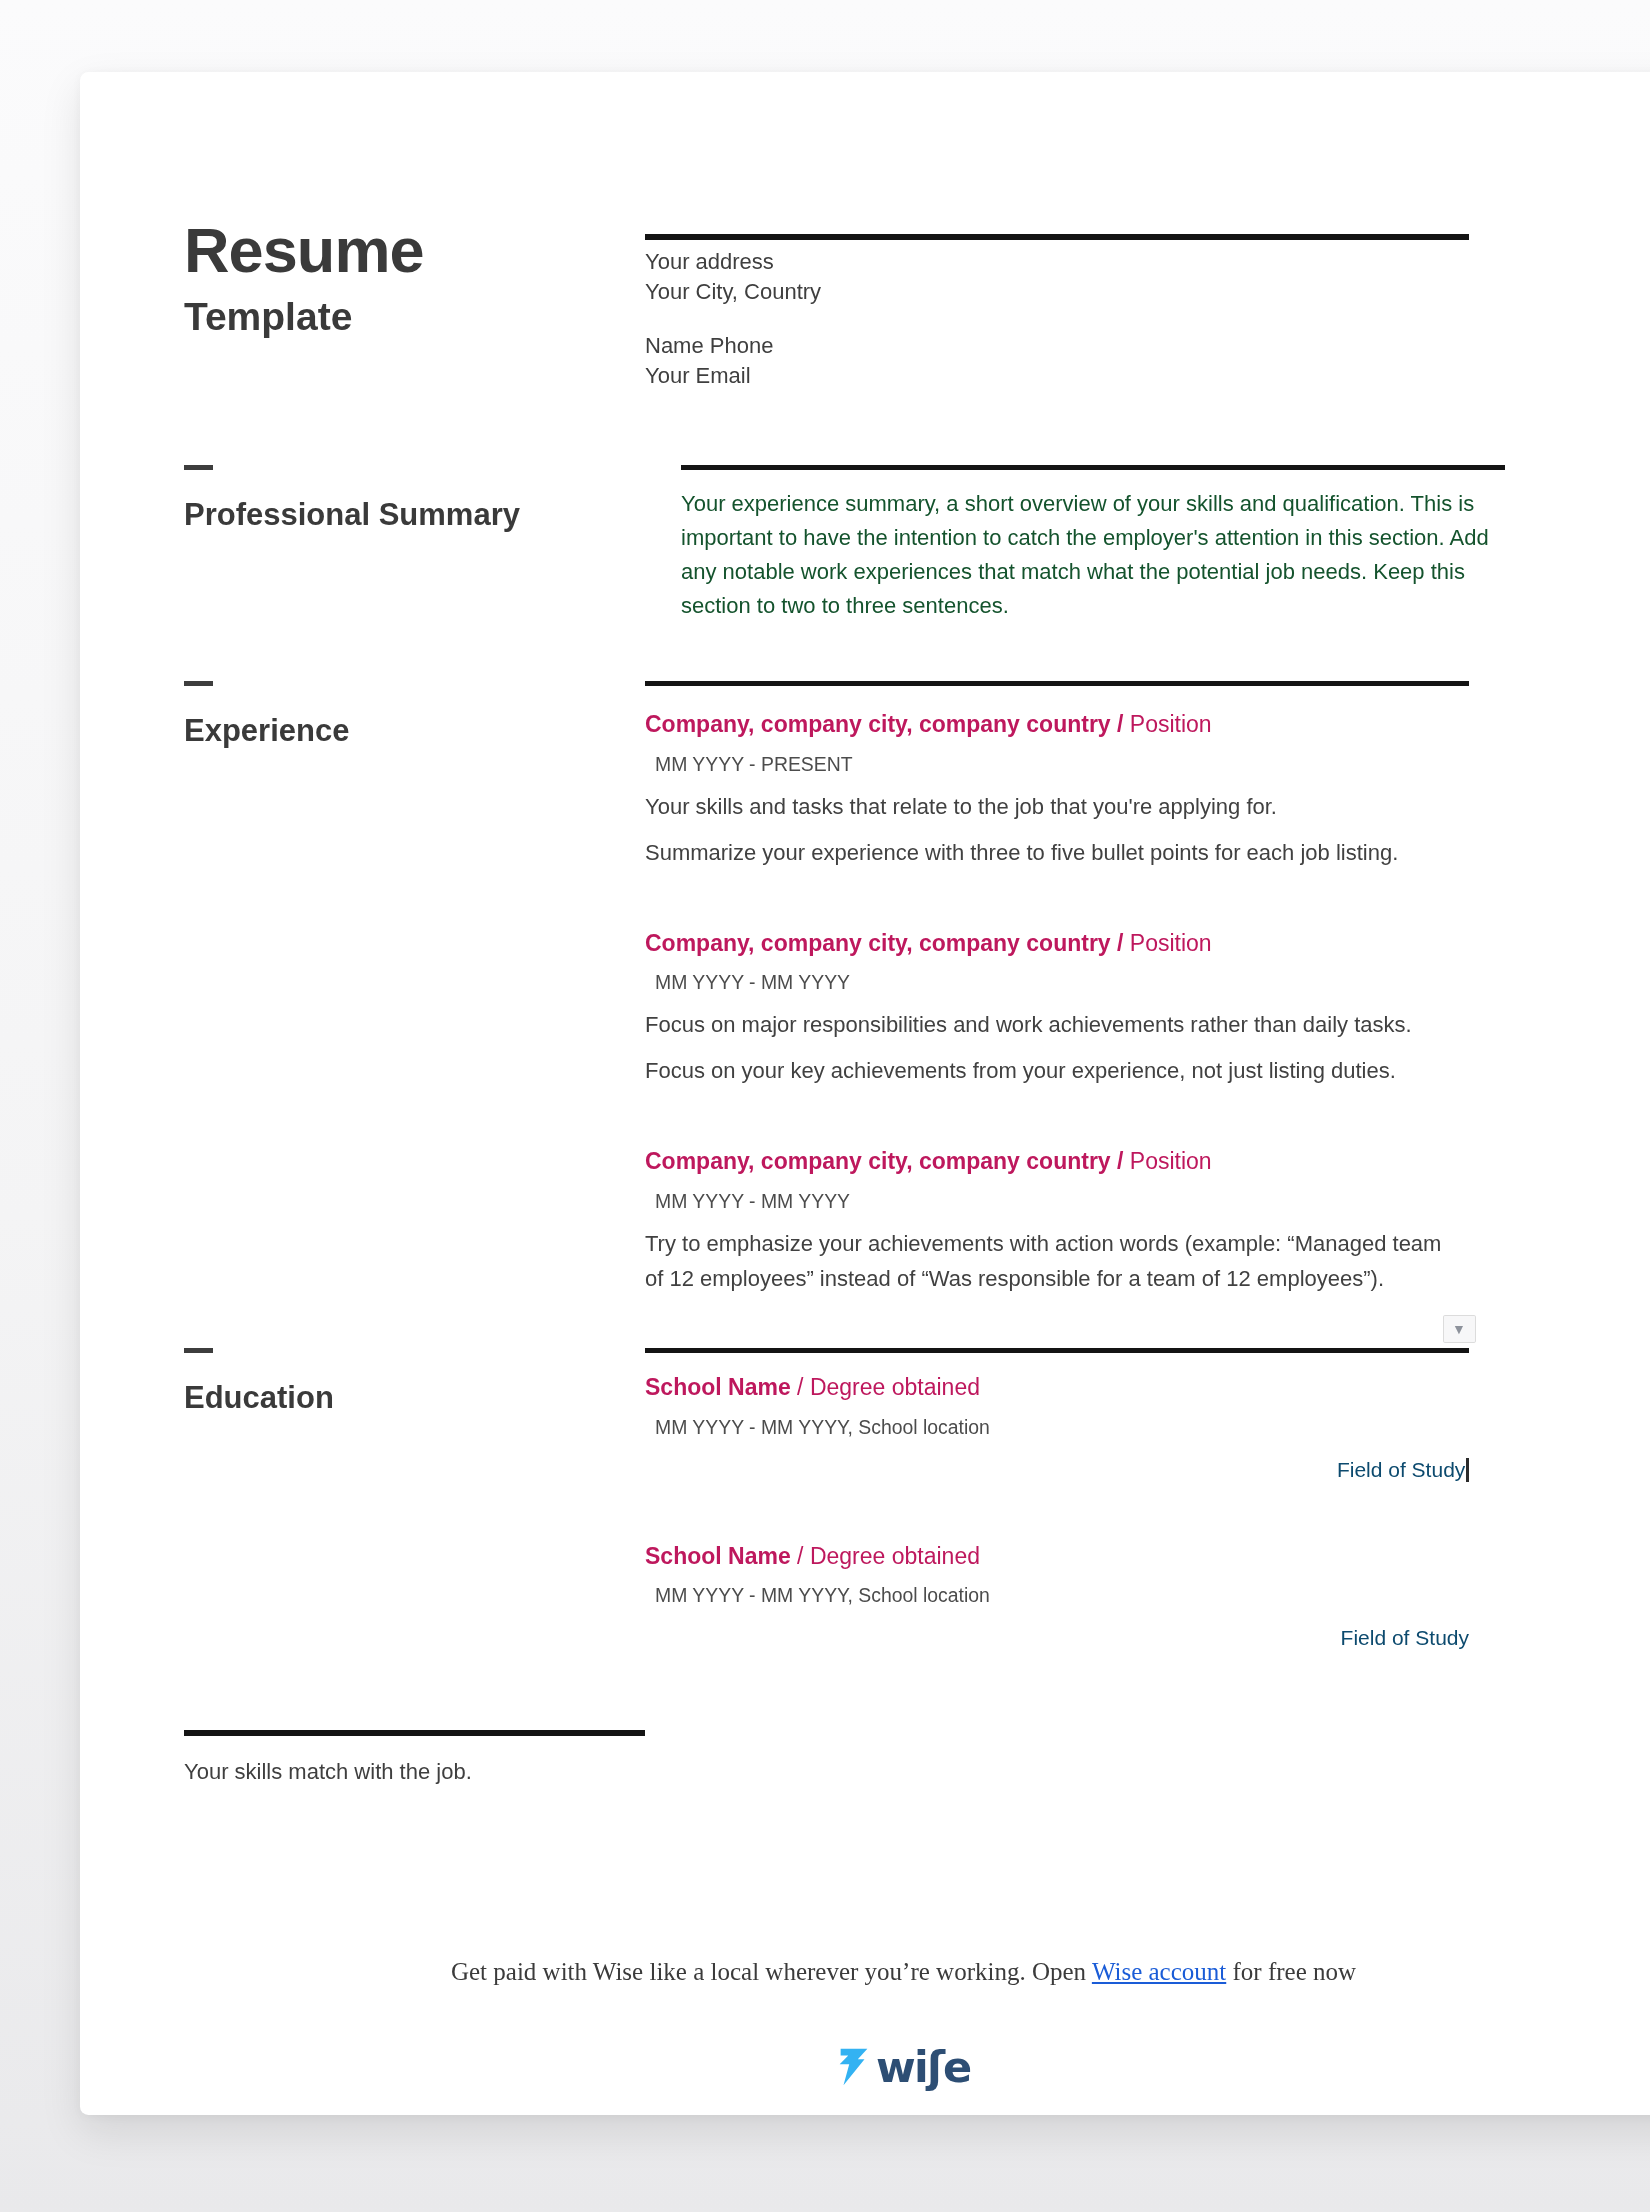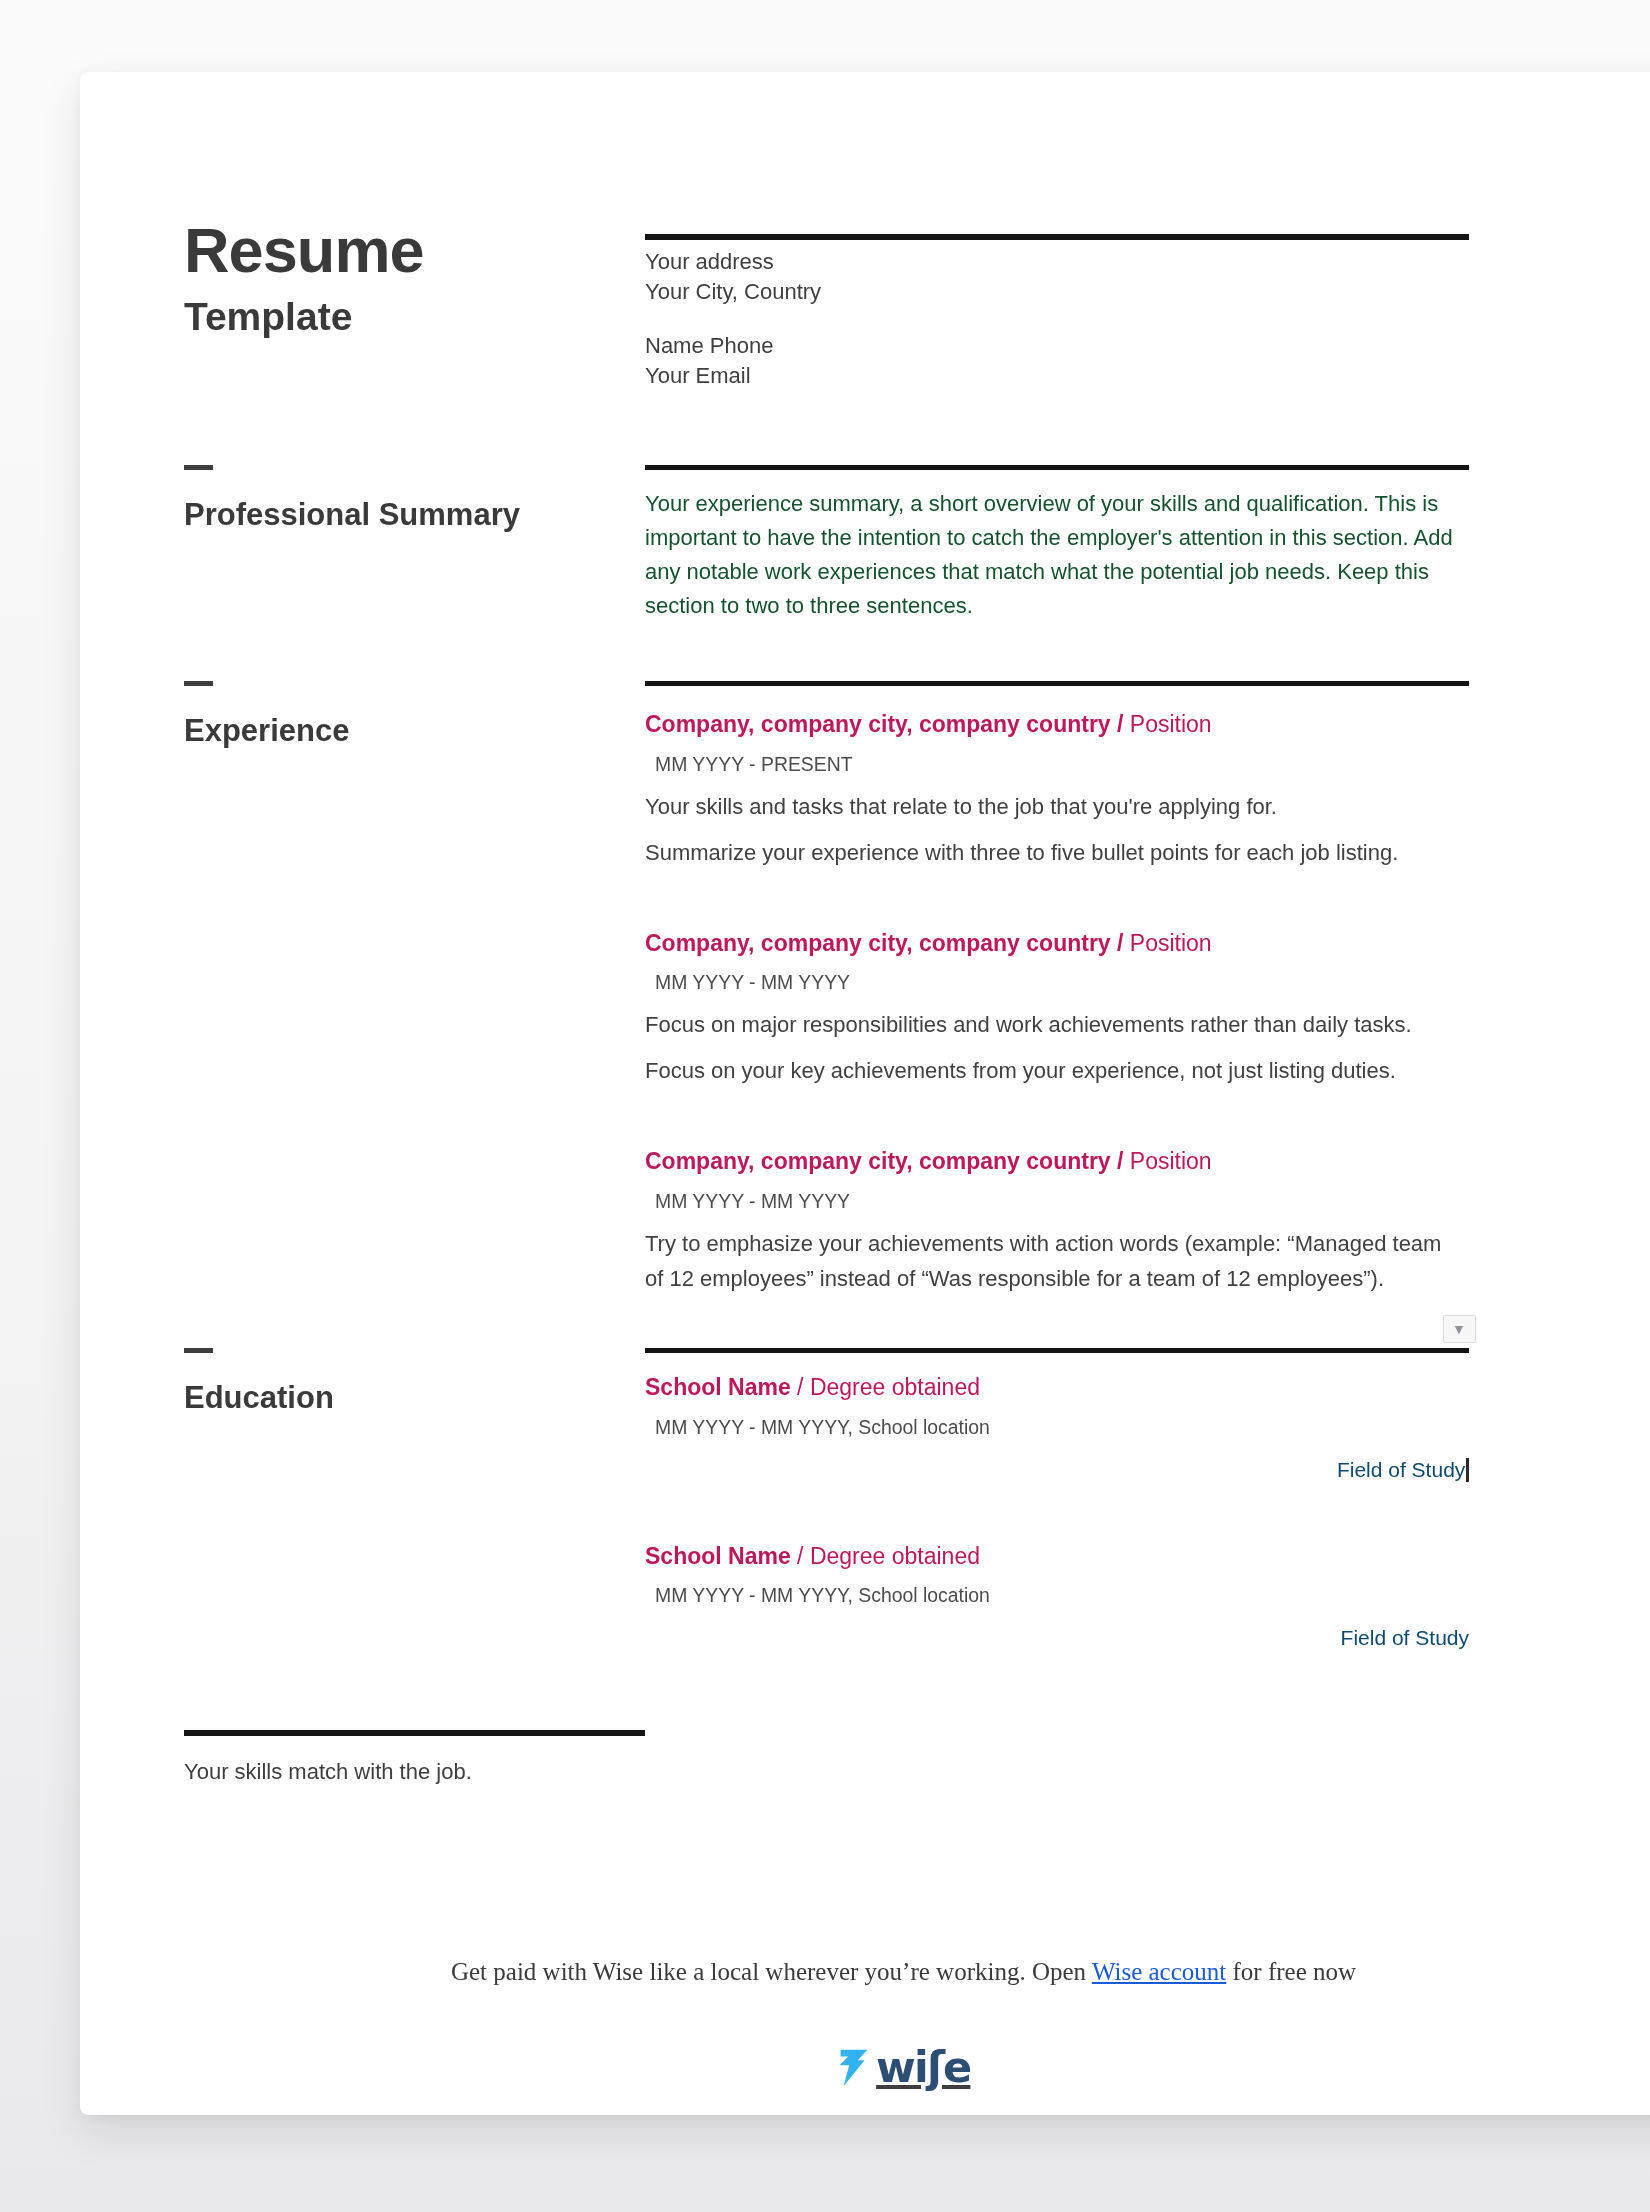--- a/index.html
+++ b/index.html
@@ -64,21 +64,21 @@
   .edu-field { margin: 13px 0 0 0; font-size: 21px; line-height: 31px; color: #0c4a6e; text-align: right; }
   .caret {
     display: inline-block; width: 2.8px; height: 24px;
     background: #2b2b2b; vertical-align: -4.6px; margin-left: 0.9px;
   }
 
   .skills-text { margin: 20px 0 0 0; font-size: 22px; line-height: 31px; color: #3f3f3f; }
 
   
   .sec-header      { margin-bottom: 74px; }
-  .sec-summary     { margin-bottom: 58px; }
+  .sec-summary     { margin-bottom: 58px; gap: 36px; }
   .sec-experience  { margin-bottom: 52px; }
   .sec-education   { margin-bottom: 77px; }
 
   
   .dd-btn {
     position: absolute; top: -33px; right: -6.5px;
     width: 33px; height: 28px;
     background: #f7f7f8; border: 0.9px solid #dcdcdc; border-radius: 1.8px;
     display: flex; align-items: center; justify-content: center;
     color: #8d929b; font-size: 14px; line-height: 1;
@@ -88,21 +88,21 @@
   
   .footer {
     position: absolute; left: 0; right: 0; bottom: 26px;
     display: flex; align-items: center; justify-content: center; gap: 60px; flex-direction: column;
   }
   .footer-text {
     font-family: "Liberation Serif", serif;
     font-size: 25px; color: #3b3b3b;
   }
   .footer-text a { color: #1a5cd7; text-decoration: underline; }
-  .wise-logo { display: flex; align-items: center; gap: 5.5px; text-decoration: underline; }
+  .wise-logo { display: flex; align-items: flex-start; gap: 5.5px; }
   .wise-word {
     font-family: "DejaVu Sans", sans-serif;
     font-size: 43px; font-weight: bold; letter-spacing: -1.8px; color: #2d4e74;
     line-height: 1;
   }
 </style>
 </head>
 <body>
 
 <div class="card">

